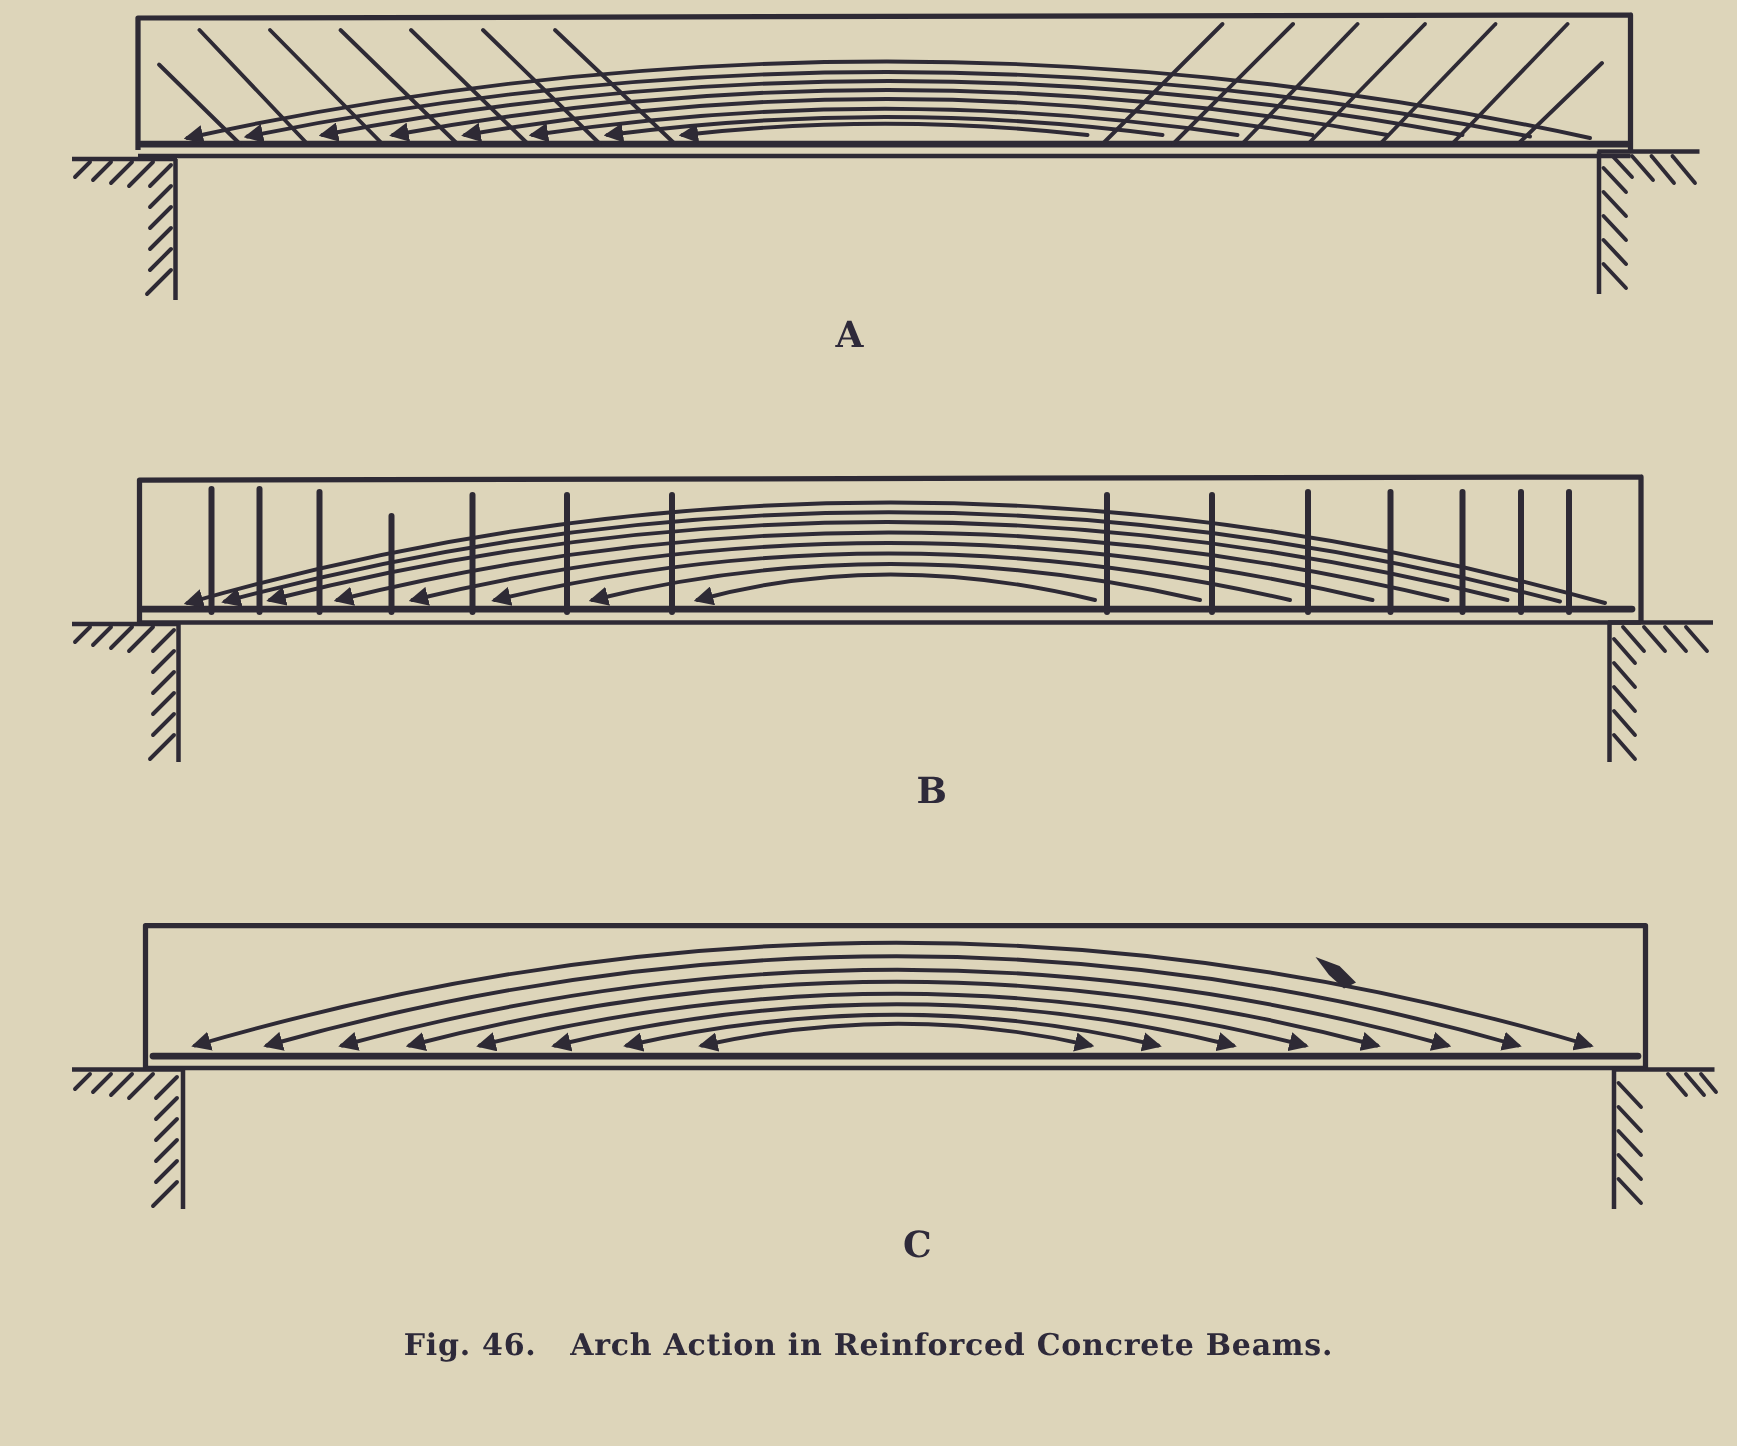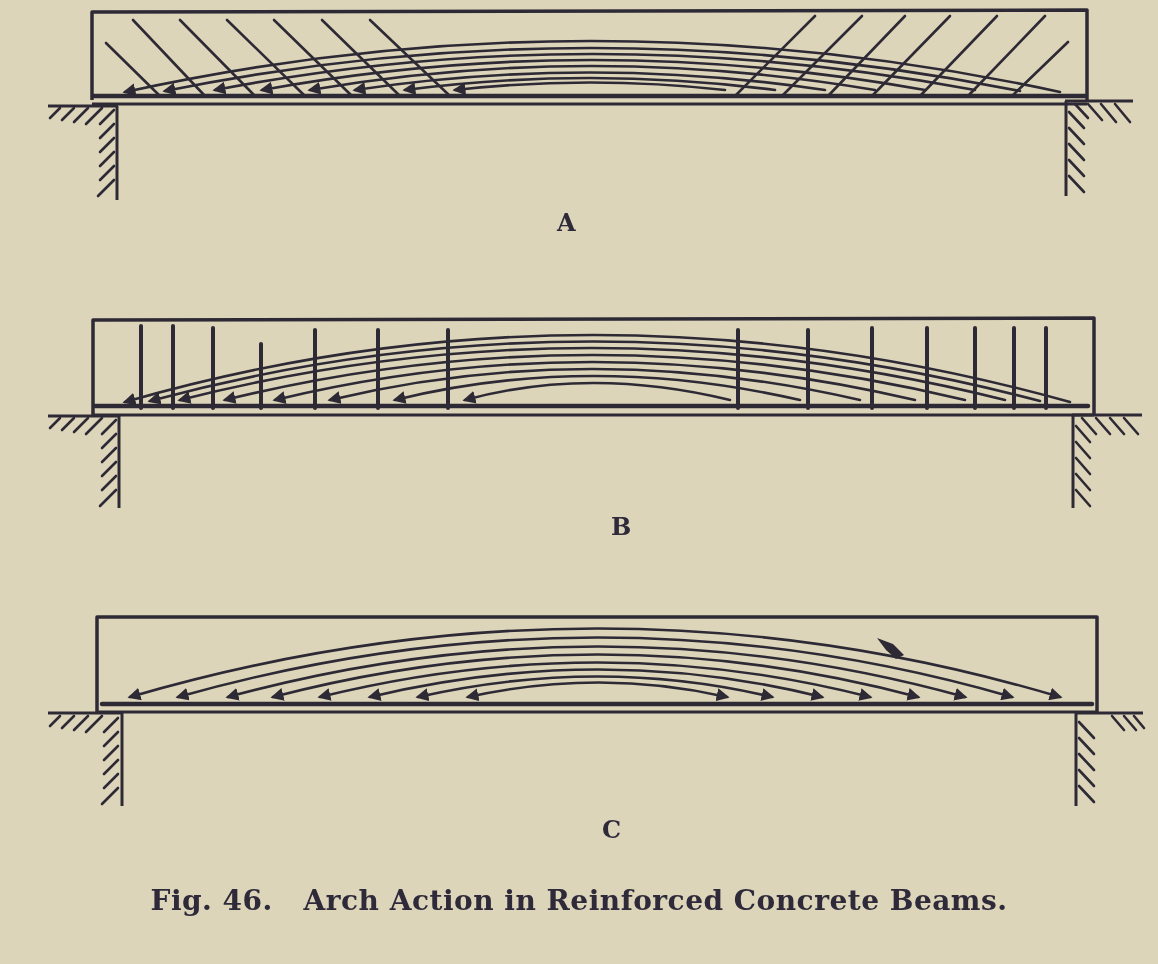--- a/index.html
+++ b/index.html
@@ -40,21 +40,21 @@
       font-size: 24px;
       letter-spacing: 0px;
     }
     .caption {
       position: absolute;
       left: 0; width: 1158px;
       top: 884px;
       text-align: center;
       font-family: "DejaVu Serif", "Liberation Serif", serif;
       font-weight: bold;
-      font-size: 28px;
+      font-size: 20px;
       color: #2e2a3a;
       letter-spacing: 0.5px;
     }
   </style>
 </head>
 <body>
 
 <div class="page">
 
 <svg class="figure" viewBox="0 0 1158 964" xmlns="http://www.w3.org/2000/svg">

